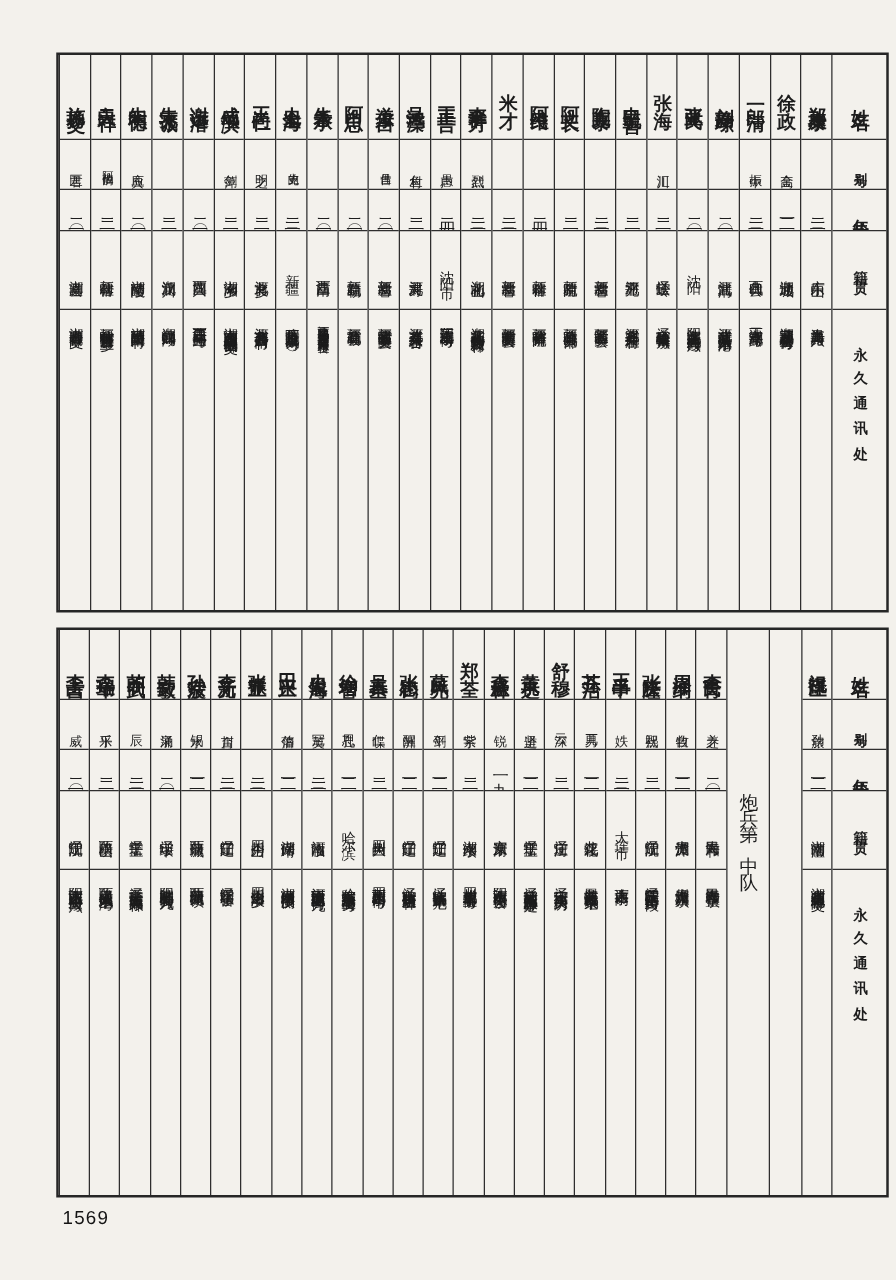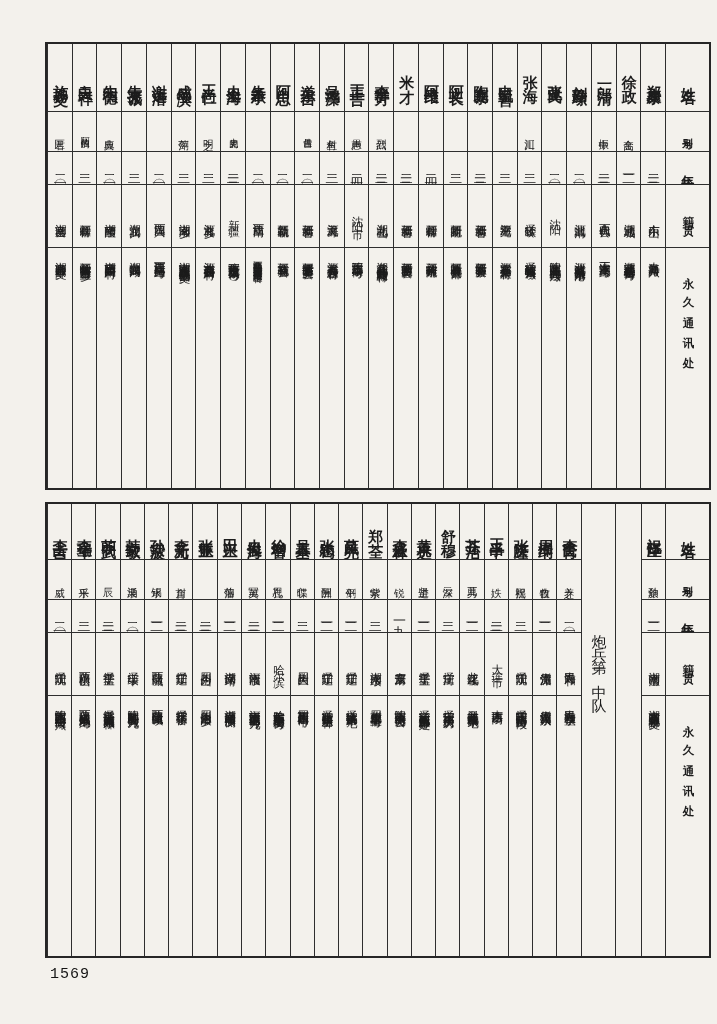--- a/index.html
+++ b/index.html
@@ -60,21 +60,21 @@
   .h-native{font-size:13px;letter-spacing:0.75em;}
   .h-addr{font-size:14px;letter-spacing:1.75em;padding-top:14px;}
   
   .unit-col .vtext{
     font-size:15px;font-weight:normal;letter-spacing:0.85em;
     margin-top:118px;
   }
   .page-number{
     position:absolute;left:50px;top:966px;
     font-size:15px;letter-spacing:1px;color:#141414;
-    font-family:Liberation Mono, monospace;
+    font-family:Liberation Sans, sans-serif;
   }
 </style>
 </head>
 <body>
 
 <div class="page">
   <div class="rtable t-top" id="table-top">
       <div class="col hdr-col">
         <div class="cell c-name">
           <span class="vtext h-name">姓名</span>

